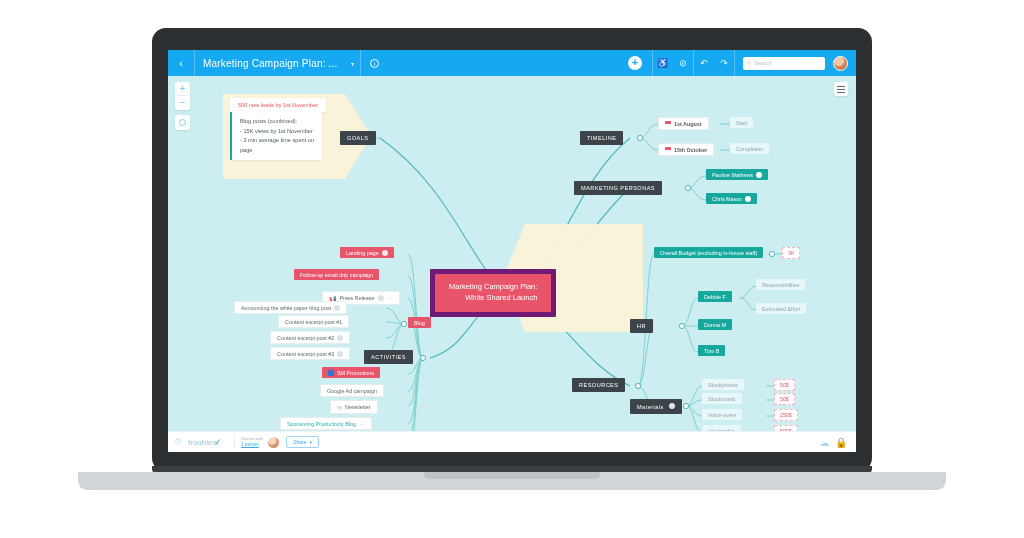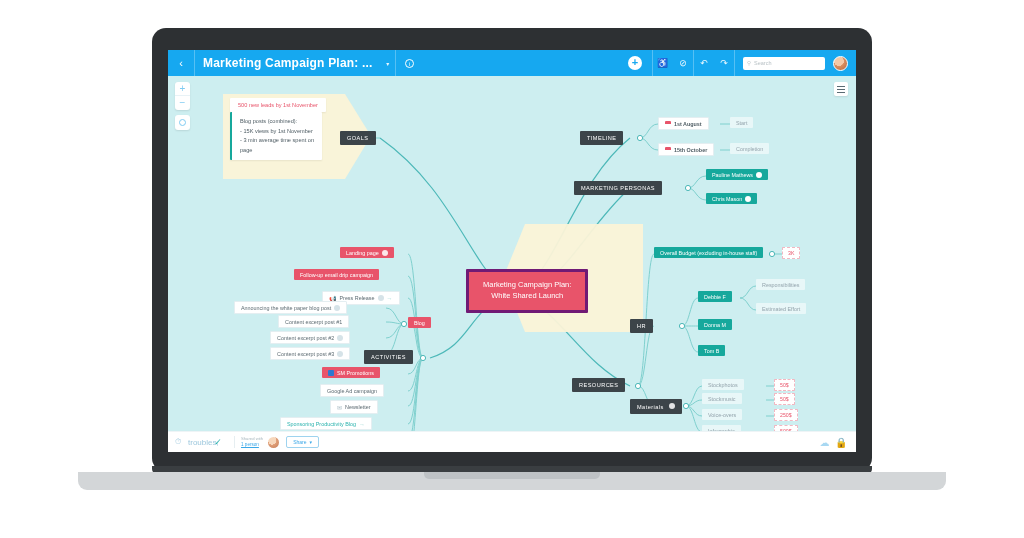--- a/index.html
+++ b/index.html
@@ -52,22 +52,22 @@
     display: flex; align-items: center;
     color: #ffffff;
   }
   .tb-sep { width: 1px; height: 26px; background: rgba(255,255,255,.28); }
   .tb-btn {
     height: 26px; display: flex; align-items: center; justify-content: center;
     color: #ffffff;
   }
   #back-btn { width: 26px; font-size: 11px; }
   #doc-title {
-    padding: 0 8px; font-size: 12px; letter-spacing: .2px;
-    white-space: nowrap; color: #ffffff; font-weight: bold;
+    padding: 0 8px; font-size: 10px; letter-spacing: .2px;
+    white-space: nowrap; color: #ffffff;
   }
   #title-caret { width: 14px; font-size: 6px; opacity: .9; }
   #info-btn { width: 28px; }
   .circ-ico {
     display: inline-block; width: 9px; height: 9px;
     border: 1px solid #ffffff; border-radius: 50%;
     font-size: 6px; line-height: 8px; text-align: center;
   }
   #tb-right { margin-left: auto; display: flex; align-items: center; height: 26px; }
   #add-btn {
@@ -125,23 +125,23 @@
     align-items: center; gap: 2px;
     box-shadow: 0 1px 2px rgba(0,0,0,.10);
   }
   #hamburger span { display: block; width: 8px; height: 1px; background: #5a6b73; }
 
   
   .node { position: absolute; white-space: nowrap; }
 
   .n-center {
     background: #e8546a; color: #ffffff;
-    border: 3px solid #701a75;
+    border: 5px solid #701a75;
     padding: 8px 14px; font-size: 7.5px; line-height: 1.45;
-    text-align: center; border-radius: 1px; margin-left: 36px;
+    text-align: right; border-radius: 1px;
   }
   .n-dark {
     background: #3c4449; color: #ffffff;
     padding: 4px 7px; font-size: 5.6px;
     letter-spacing: .45px; border-radius: 1px;
   }
   .n-pink {
     background: #e8546a; color: #ffffff;
     padding: 2.5px 6px; font-size: 5.4px; border-radius: 1px;
     display: flex; align-items: center; gap: 3px;

